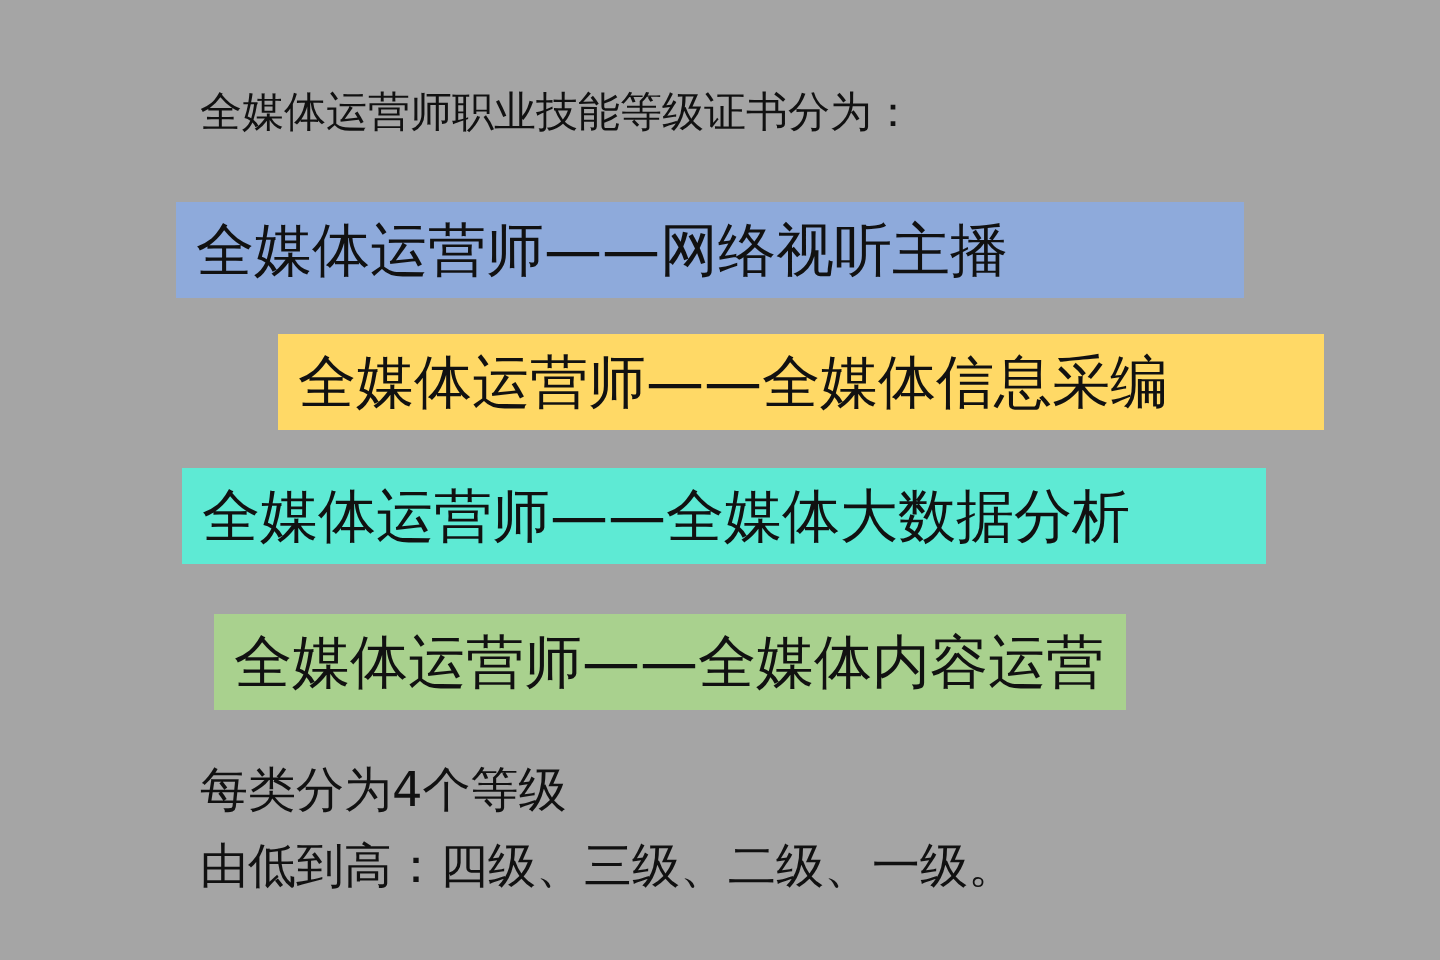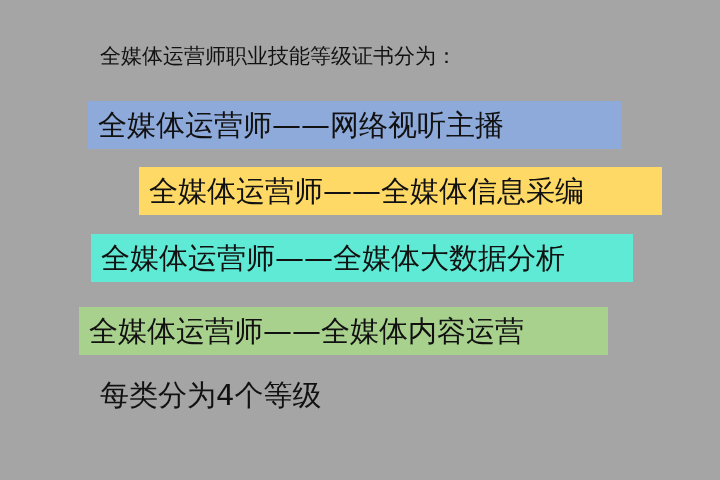--- a/index.html
+++ b/index.html
@@ -32,21 +32,21 @@
       box-sizing: border-box;
       padding-left: 10px;
       font-size: 29px;
       white-space: nowrap;
     }
     .band span { line-height: 48px; }
     .footer {
       position: absolute;
       left: 100px;
       top: 376px;
-      font-size: 29px;
+      font-size: 24px;
       line-height: 38px;
       white-space: nowrap;
     }
     .footer div { height: 38px; }
   </style>
 </head>
 <body>
 
 <div>
   <div class="title">全媒体运营师职业技能等级证书分为：</div>
@@ -56,20 +56,21 @@
   </div>
 
   <div class="band" style="left:91px; top:167px; width:523px; background:#ffd966;margin-left:48px;">
     <span>全媒体运营师——全媒体信息采编</span>
   </div>
 
   <div class="band" style="left:91px; top:234px; width:542px; background:#5eead4;">
     <span>全媒体运营师——全媒体大数据分析</span>
   </div>
 
-  <div class="band" style="left:79px; top:307px; width:529px; background:#a9d18e;">
+  <div class="band" style="left:107px; top:307px; width:456px; background:#a9d18e;">
     <span>全媒体运营师——全媒体内容运营</span>
   </div>
 
   <div class="footer">
     <div>每类分为4个等级</div>
+    <div>由低到高：四级、三级、二级、一级。</div>
   </div>
 </div>
 
 </body></html>

